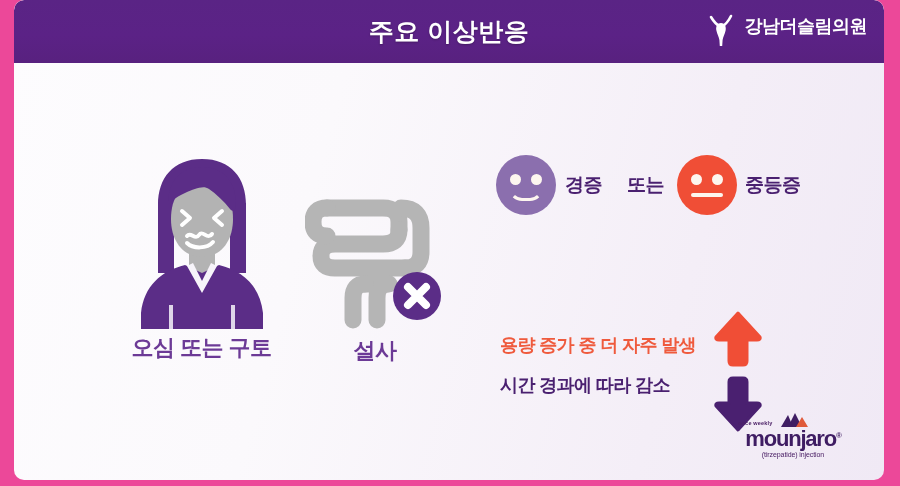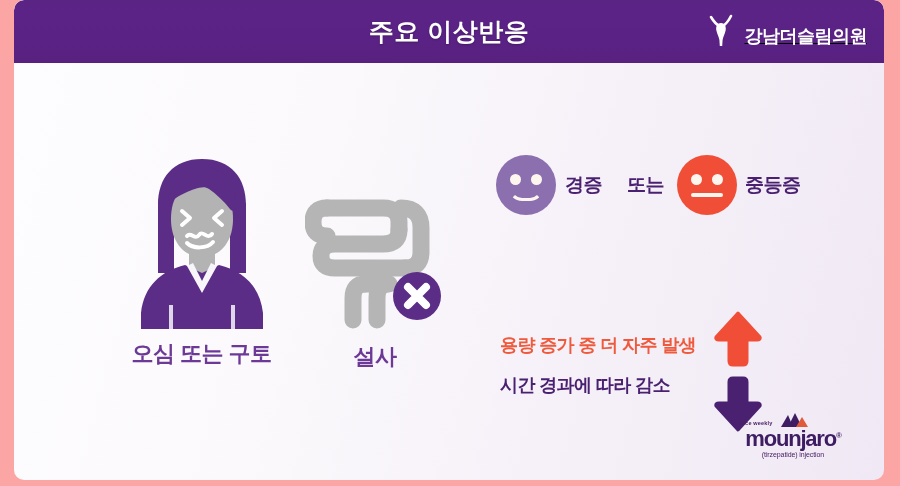--- a/index.html
+++ b/index.html
@@ -5,21 +5,21 @@
   * { margin:0; padding:0; box-sizing:border-box; }
   html, body {
     width:900px; height:486px;
     background:#000;
     font-family:"Liberation Sans", sans-serif;
     overflow:hidden;
   }
   #slide {
     position:relative;
     width:900px; height:486px;
-    background:#fca5a5;
+    background:#ec4899;
   }
   
   .frame {
     position:absolute;
     left:14px; top:0px;
     width:870px; height:480px;
     border-radius:10px;
     overflow:hidden;
     background:linear-gradient(105deg,#fdfcfe 0%, #fbf9fc 35%, #f4eef7 75%, #f0e9f5 100%);
   }
@@ -38,21 +38,21 @@
     display:flex; align-items:center; justify-content:center;
     color:#ffffff;
     font-size:25px;
     font-weight:bold;
     letter-spacing:0.5px;
     text-shadow:0 1px 2px rgba(0,0,0,0.25);
   }
   .brand {
     position:absolute;
     right:17px; top:14px;
-    display:flex; align-items:flex-end; gap:10px;text-decoration:underline;
+    display:flex; align-items:flex-start; gap:10px;
   }
   .brand-mark { width:28px; height:34px; display:block; }
   .brand-text {
     color:#ffffff;
     font-size:18px;
     font-weight:bold;
     letter-spacing:-0.5px;
     white-space:nowrap;
   }
   
@@ -60,21 +60,20 @@
     position:absolute;
     left:0; top:63px;
     width:870px; height:417px;
   }
   
   .item-nausea { position:absolute; left:95px; top:85px; width:185px; }
   .item-diarrhea { position:absolute; left:276px; top:88px; width:170px; }
   .icon-wrap { display:flex; justify-content:center; align-items:flex-end; height:185px; }
   .item-label {
     text-align:center;
-    margin-top:6px;
     font-size:22px;
     font-weight:bold;
     color:#6c3a96;
     letter-spacing:-0.5px;
   }
   
   .severity-row {
     position:absolute;
     left:482px; top:92px;
     display:flex; align-items:center;

